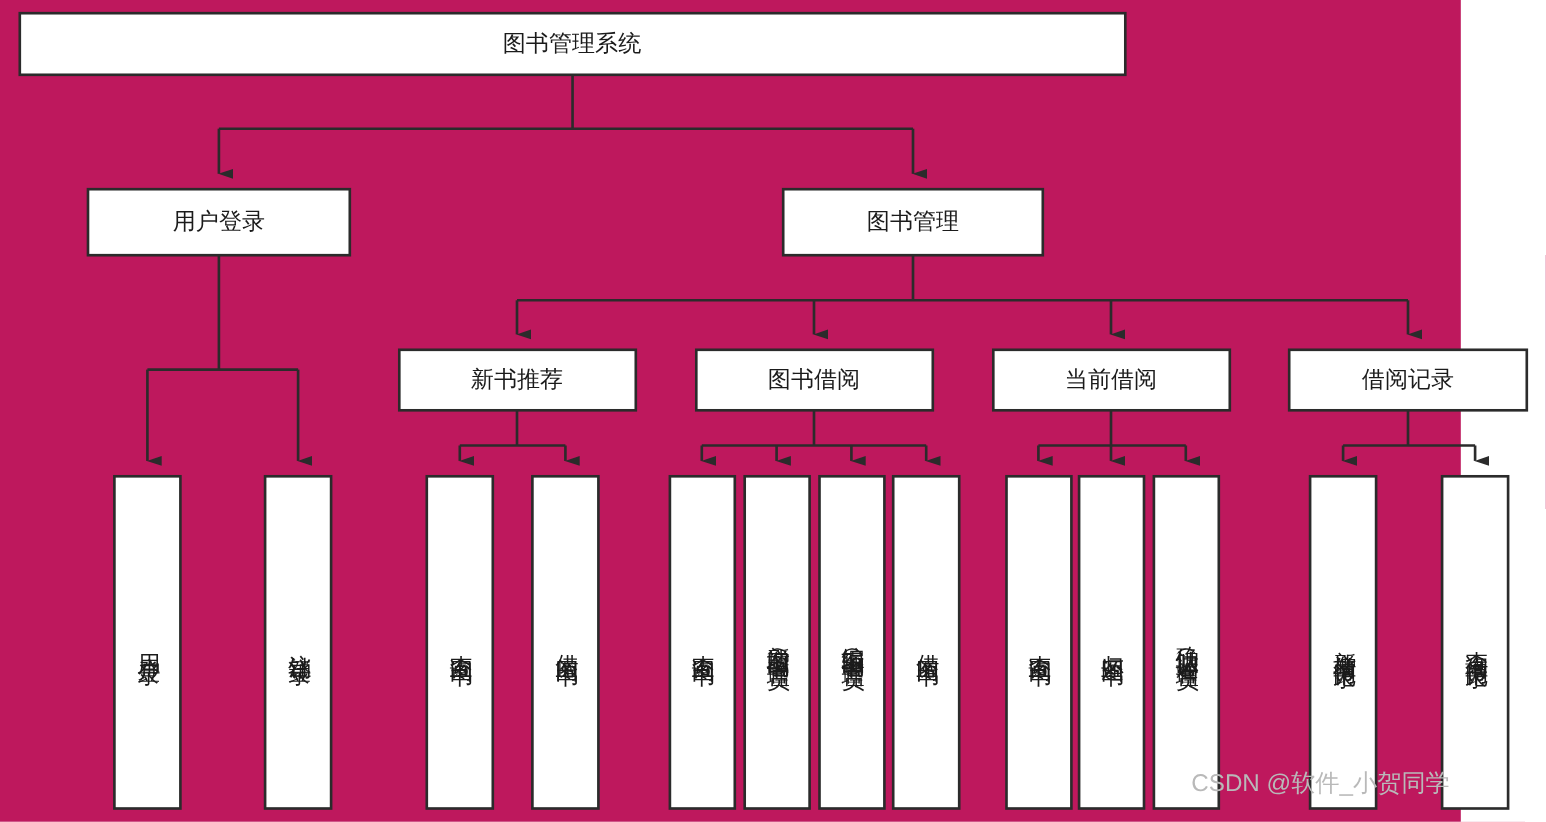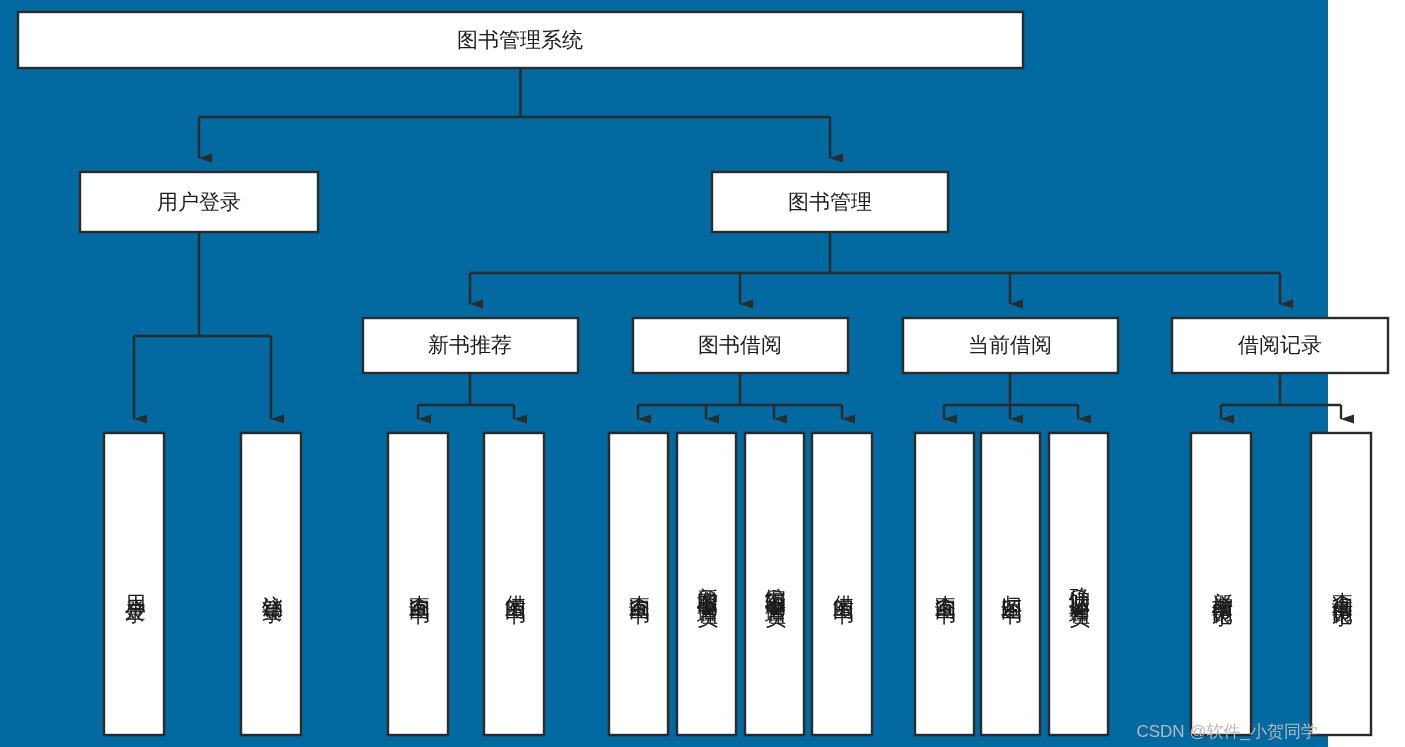--- a/index.html
+++ b/index.html
@@ -2,21 +2,21 @@
 <html><head>
 <meta charset="utf-8">
 <title>图书管理系统 功能结构图</title>
 <style>
   html,body{margin:0;padding:0;background:#ffffff;}
   body{
     width:1405px;height:747px;overflow:hidden;
     font-family:"Liberation Sans","DejaVu Sans",sans-serif;
     -webkit-font-smoothing:antialiased;
   }
-  #diagram-root{position:relative;width:1328px;height:747px;background:#0369a1;}
+  #diagram-root{position:relative;width:1328px;height:747px;background:#be185d;}
   svg#chart-svg{position:absolute;left:0;top:0;width:1405px;height:747px;display:block;}
 
   .node-box{
     fill:#ffffff;
     stroke:#2b2b2b;
     stroke-width:2.4;
   }
   .connector{
     stroke:#2b2b2b;
     stroke-width:2.4;
@@ -36,23 +36,23 @@
     font-size:21px;
     writing-mode:vertical-rl;
     text-orientation:upright;
     letter-spacing:3px;
     text-anchor:middle;
   }
 
   .watermark{
     position:absolute;
     right:10px;
-    bottom:4px;
+    bottom:20px;
     font-family:"Liberation Sans","DejaVu Sans",sans-serif;
-    font-size:17px;
+    font-size:22px;
     color:#b9b9b9;
     white-space:nowrap;
     pointer-events:none;
     user-select:none;
     margin-top:40px;
   }
 </style>
 </head>
 <body>
 

